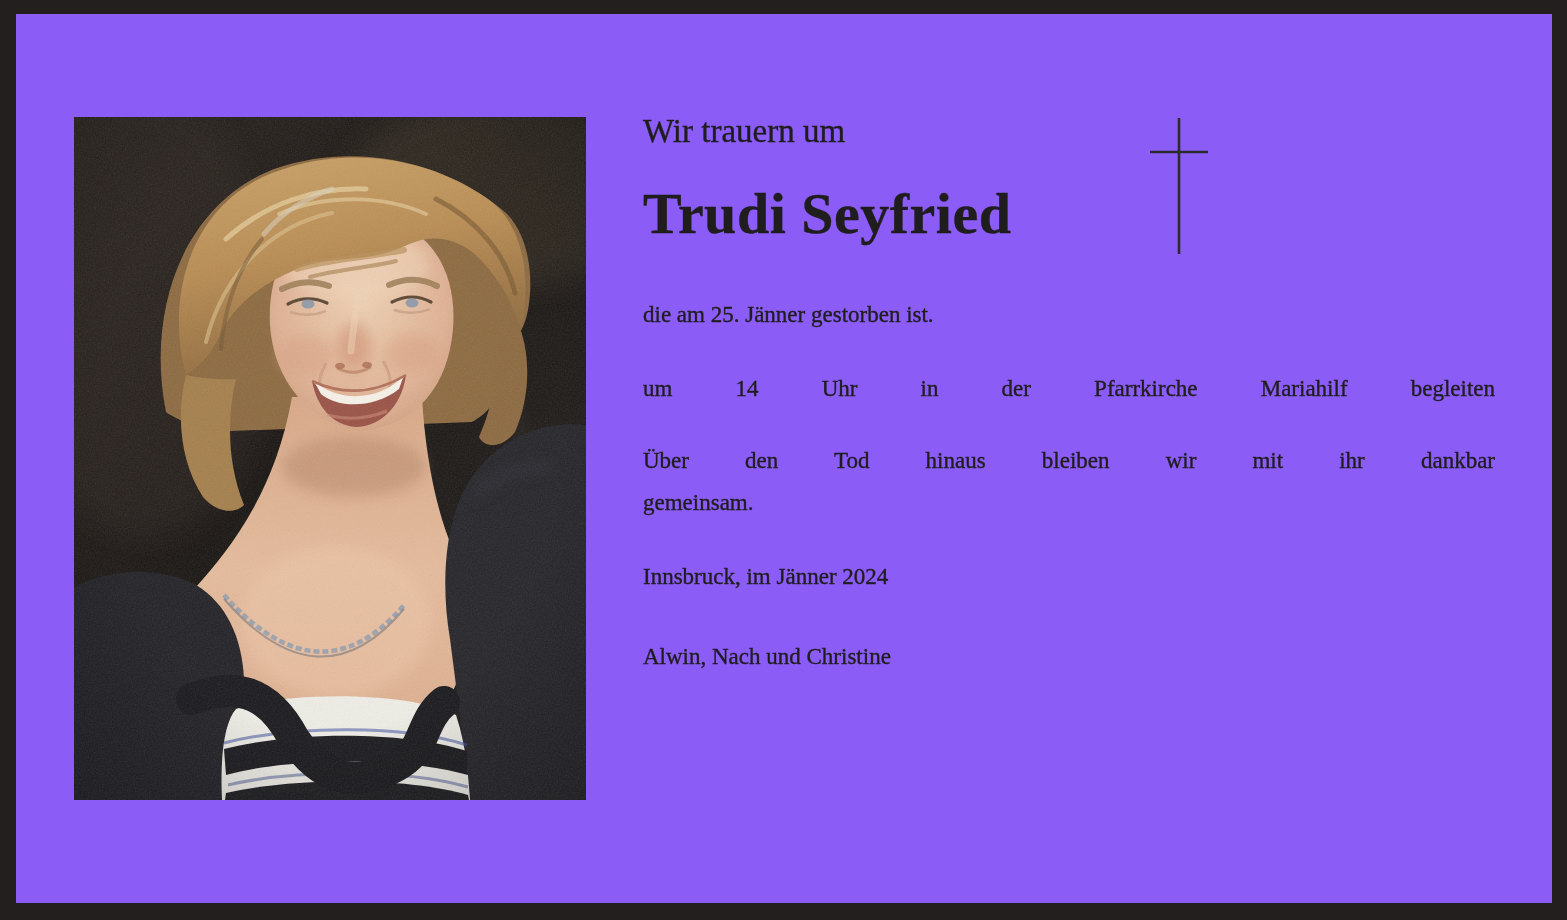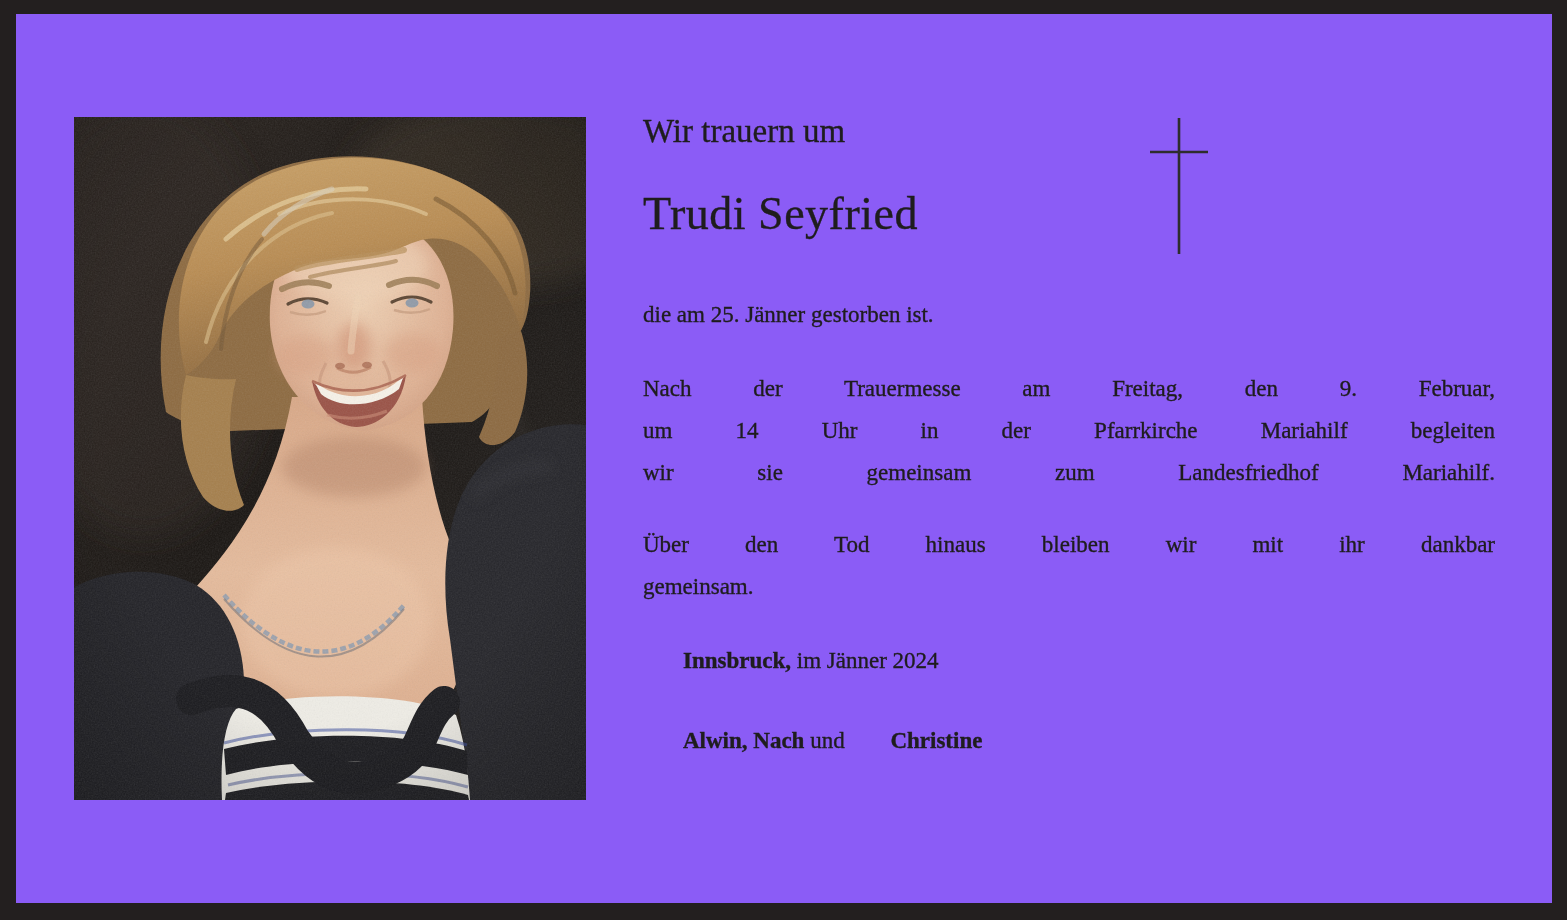--- a/index.html
+++ b/index.html
@@ -37,40 +37,40 @@
     position: absolute;
     left: 627px; top: 96px;
     width: 852px;
     -webkit-text-stroke: 0.35px #1f1d1e;
   }
   .intro {
     font-size: 33px;
     line-height: 42px;
   }
   .name {
-    font-size: 46px;
+    font-size: 58px;
     line-height: 72px;
-    font-weight: 400;
+    font-weight: 700;
     margin: 26px 0 0 0;
     letter-spacing: 0.5px;
   }
   .body {
     font-size: 23px;
     line-height: 42px;
   }
   .death-line { margin-top: 44px; }
   .para-funeral { margin-top: 32px; }
   .para-remember { margin-top: 30px; }
   .jline {
     text-align: justify;
     text-align-last: justify;
   }
   .place-line { margin-top: 32px; }
   .mourners { margin-top: 38px; }
-  .b { font-weight: 700; margin-left: 40px; }
+  .b { font-weight: 400; }
 </style>
 </head>
 <body>
 
 <div class="frame" style="background: rgb(35, 31, 31);">
   <div class="paper" style="background: #8b5cf6; color: rgb(31, 29, 30);">
 
     <div class="photo" role="img" aria-label="Portrait photo of a smiling woman with short blond hair, wearing a dark jacket over a black-and-white striped top with a necklace, in front of a dark background">
       <svg viewBox="0 0 512 683" width="512" height="683" preserveAspectRatio="none" aria-hidden="true">
         <defs>
@@ -188,23 +188,21 @@
     </svg>
 
     <div class="text-col">
       <div class="intro">Wir trauern um</div>
 
       <h1 class="name">Trudi Seyfried</h1>
 
       <div class="body death-line">die am 25. Jänner gestorben ist.</div>
 
       <div class="para-funeral">
-        <div class="body jline">Nach der Trauermesse am Freitag, den 9. Februar,</div>
         <div class="body jline">um 14 Uhr in der Pfarrkirche Mariahilf begleiten</div>
-        <div class="body jline">wir sie gemeinsam zum Landesfriedhof Mariahilf.</div>
       </div>
 
       <div class="para-remember">
         <div class="body jline">Über den Tod hinaus bleiben wir mit ihr dankbar</div>
         <div class="body">gemeinsam.</div>
       </div>
 
       <div class="body place-line">
         <span class="b">Innsbruck,</span>
         <span>im Jänner 2024</span>

